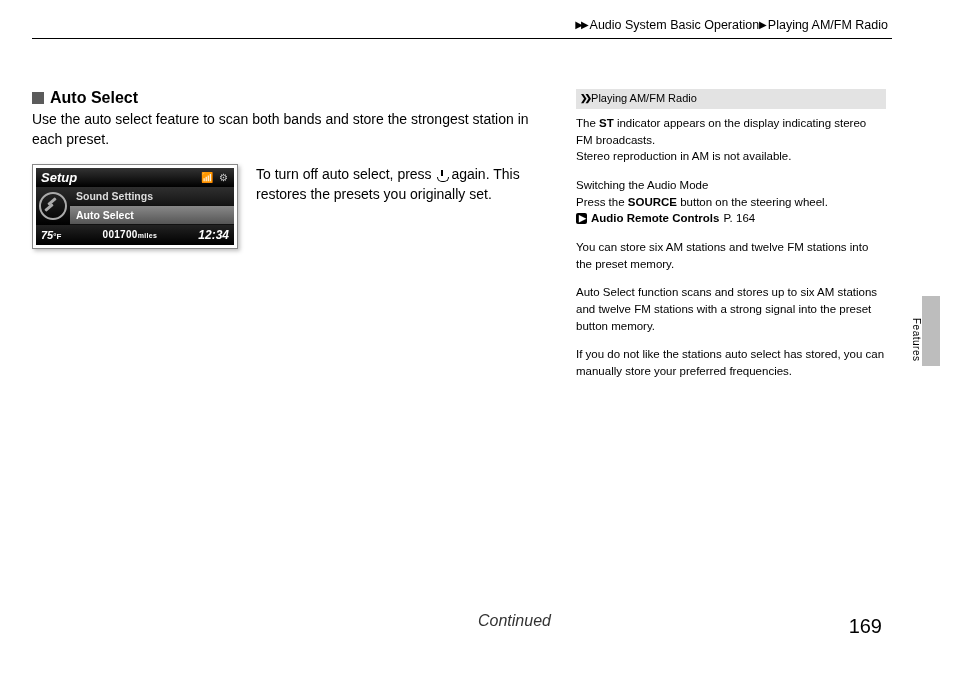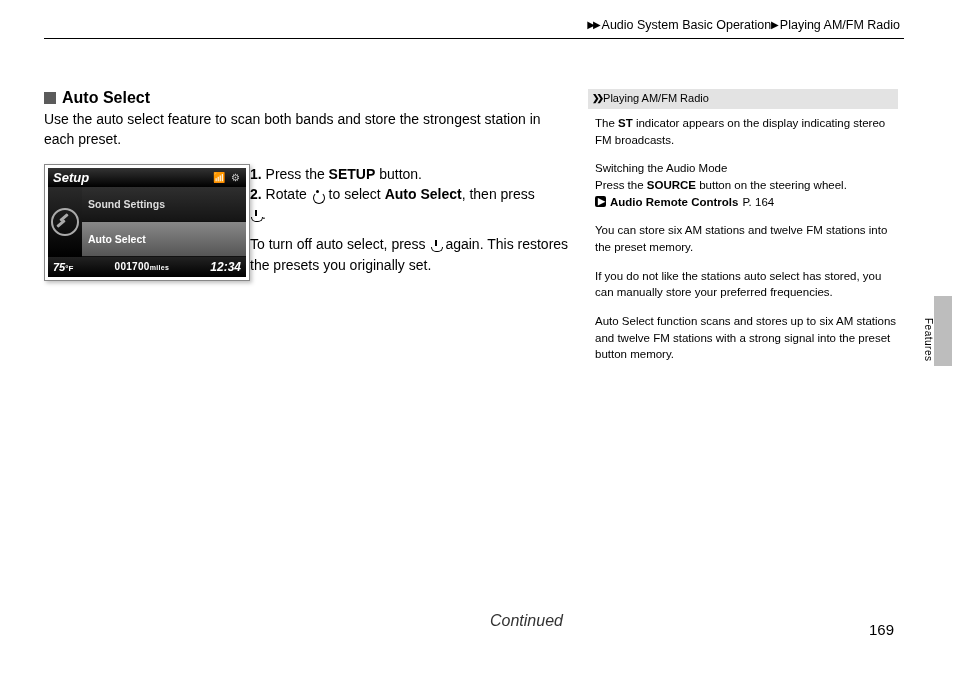--- a/index.html
+++ b/index.html
@@ -9,21 +9,21 @@
     width: 954px;
     height: 674px;
     font-family: "Segoe UI", "Helvetica Neue", Arial, sans-serif;
     color: #000;
     background: #fff;
     position: relative;
     overflow: hidden;
   }
   .page {
     position: absolute;
-    left: 44px;
+    left: 32px;
     top: 18px;
     width: 860px;
     height: 634px;
   }
   .breadcrumb {
     text-align: right;
     font-size: 12.5px;
     font-weight: 400;
     padding-right: 4px;
   }
@@ -66,21 +66,21 @@
     background: #5b5b5b;
     display: inline-block;
   }
   .main p {
     font-size: 14px;
     line-height: 1.45;
     margin: 0 0 10px 0;
   }
   .row2 {
     display: flex;
-    gap: 0;
+    gap: 18px;
     margin-top: 14px;
   }
   .screenshot {
     width: 206px;
     flex: 0 0 206px;
   }
   .scr-outer {
     border: 1px solid #888;
     padding: 3px;
     background: #fff;
@@ -141,21 +141,21 @@
     left: 3px; top: 12px;
     width: 10px; height: 3px;
     background: #aaa;
     transform: rotate(-40deg);
     border-radius: 1px;
   }
   .scr-list {
     flex: 1;
   }
   .scr-item {
-    padding: 11px 6px;
+    padding: 3px 6px;
     border-bottom: 1px solid #111;
     font-weight: bold;
     font-size: 10.5px;
     color: #ddd;
     background: linear-gradient(#2f2f2f,#151515);
   }
   .scr-item.hl {
     background: linear-gradient(#888,#555);
     color: #fff;
   }
@@ -236,21 +236,21 @@
     margin-bottom: 6px;
     display:flex;
     align-items:center;
     gap:2px;
   }
   .side-title .darrow{
     font-size:9px;
     letter-spacing:-3px;
     font-weight:bold;
   }
-  .side p { margin: 0 0 12px 7px; }
+  .side p { margin: 0 0 12px 0; }
   .linkline {
     display:flex;
     align-items:center;
     gap:4px;
     font-weight:bold;
   }
   .linkicon{
     width:11px;height:11px;
     background:#000;
     color:#fff;
@@ -282,21 +282,21 @@
     left: 446px;
     bottom: 22px;
     font-size: 16px;
     font-style: italic;
     color: #333;
   }
   .footer-page {
     position: absolute;
     right: 10px;
     bottom: 14px;
-    font-size: 15px;
+    font-size: 20px;
     font-family: Arial, sans-serif;
   }
 </style>
 </head>
 <body>
 
 <div class="page">
 
   <div class="breadcrumb">
     <span class="arrow">▶▶</span><span>Audio System Basic Operation</span><span class="arrow">▶</span><span>Playing AM/FM Radio</span>
@@ -332,50 +332,47 @@
                 <span class="temp"><span>75</span><small>°F</small></span>
                 <span class="odo"><span>001700</span><small>miles</small></span>
                 <span class="clock">12:34</span>
               </div>
             </div>
           </div>
         </div>
 
         <div class="steps">
           <p>
-            <b>1.</b><span> Press the </span><b>SETUP</b><span> button.</span><br>
-            <b>2.</b><span> Rotate </span><span class="dial"></span><span> to select </span><b>Auto Select</b><span>, then press </span><br><span class="push"></span><span>.</span>
-          </p>
-          <p>
             <span>To turn off auto select, press </span><span class="push"></span><span> again. This restores the presets you originally set.</span>
           </p>
         </div>
       </div>
     </div>
 
     <div class="side">
       <div class="side-title">
         <span class="darrow">❯❯</span>
         <span>Playing AM/FM Radio</span>
       </div>
       <p>
         <span>The </span><b>ST</b><span> indicator appears on the display indicating stereo FM broadcasts.</span><br>
+        <span>Stereo reproduction in AM is not available.</span>
       </p>
       <p>
         <span>Switching the Audio Mode</span><br>
         <span>Press the </span><b>SOURCE</b><span> button on the steering wheel.</span><br>
         <span class="linkline">
           <span class="linkicon">▶</span>
           <span>Audio Remote Controls</span>
             <span style="font-weight:normal"> P. 164</span>
         </span>
       </p>
       <p>You can store six AM stations and twelve FM stations into the preset memory.</p>
+      <p>Auto Select function scans and stores up to six AM stations and twelve FM stations with a strong signal into the preset button memory.</p>
       <p>If you do not like the stations auto select has stored, you can manually store your preferred frequencies.</p>
-      <p>Auto Select function scans and stores up to six AM stations and twelve FM stations with a strong signal into the preset button memory.</p>
     </div>
   </div>
 
   <div class="side-tab"></div>
   <div class="side-tab-label">Features</div>
 
   <div class="footer-cont">Continued</div>
   <div class="footer-page">169</div>
 </div>
 

